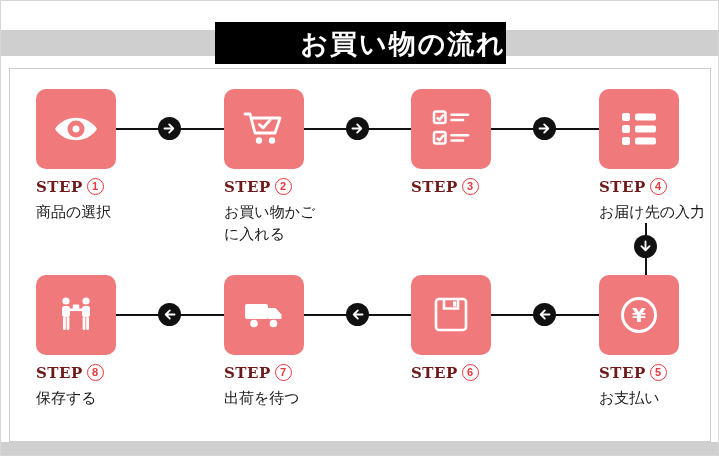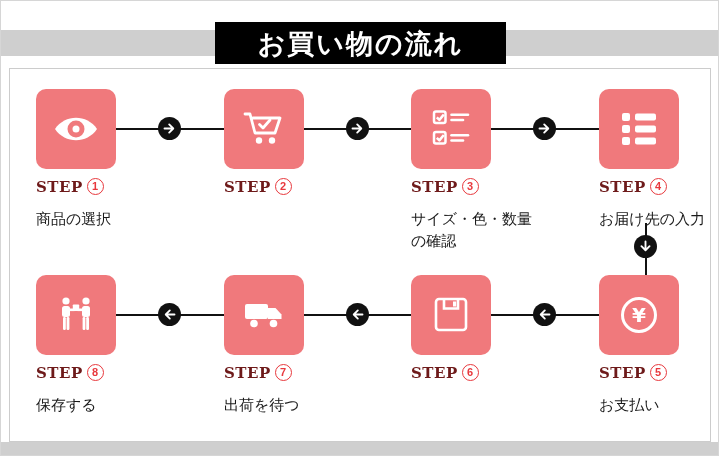--- a/index.html
+++ b/index.html
@@ -5,21 +5,21 @@
   html,body{margin:0;padding:0;background:#fff;}
   #canvas{
     position:relative;width:719px;height:456px;background:#ffffff;
     border:1px solid #d6d6d6;box-sizing:border-box;overflow:hidden;
     font-family:"Liberation Sans","DejaVu Sans",sans-serif;
   }
   
   .header-strip{position:absolute;top:29px;left:0;width:719px;height:26px;background:#cfcfcf;}
   .header-title-box{
     position:absolute;top:21px;left:214px;width:291px;height:42px;background:#000;
-    display:flex;align-items:center;justify-content:center;
+    display:flex;align-items:center;justify-content:flex-end;
   }
   .header-title{
     color:#fff;font-family:"DejaVu Serif","Liberation Serif",serif;
     font-size:27px;font-weight:bold;letter-spacing:2px;line-height:1;
   }
   
   .main-panel{position:absolute;top:67px;left:8px;width:702px;height:374px;background:#fff;border:1px solid:#ccc;border:1px solid #ccc;box-sizing:border-box;}
   .bottom-strip{position:absolute;top:441px;left:0;width:719px;height:15px;background:#cfcfcf;}
   
   .step-col{position:absolute;width:185px;}
@@ -32,21 +32,21 @@
     font-family:"DejaVu Serif","Liberation Serif",serif;
     font-weight:bold;font-size:15px;color:#6e1a1a;letter-spacing:0.5px;
   }
   .step-num{
     display:inline-flex;align-items:center;justify-content:center;
     width:15px;height:15px;margin-left:4px;border:1.5px solid #e8383d;border-radius:50%;
     color:#e8383d;font-size:11px;font-family:"Liberation Sans",sans-serif;
     font-weight:bold;transform:translateY(-1px);
   }
   .step-desc{
-    margin-top:11px;font-size:15px;line-height:22px;color:#1a1a1a;white-space:pre-line;
+    margin-top:4px;font-size:15px;line-height:22px;color:#1a1a1a;white-space:pre-line;
   }
   
   .hline{position:absolute;height:2px;background:#111;}
   .vline{position:absolute;width:2px;background:#111;}
   .arrow-circle{
     position:absolute;width:23px;height:23px;border-radius:50%;background:#111;
     display:flex;align-items:center;justify-content:center;
   }
   .arrow-circle svg{display:block;}
   .arrow-left svg{transform:rotate(180deg);}
@@ -130,20 +130,22 @@
         <path d="M5 9 h5 l5 19 h20 l5 -15 H13" fill="none" stroke="#fff" stroke-width="2.8" stroke-linecap="round" stroke-linejoin="round"></path>
         <path d="M19.5 19.5 l3.5 3.5 l7 -8" fill="none" stroke="#fff" stroke-width="2.8" stroke-linecap="round" stroke-linejoin="round"></path>
         <circle cx="19" cy="35.5" r="3.2" fill="#fff"></circle>
         <circle cx="32" cy="35.5" r="3.2" fill="#fff"></circle>
       </svg>
     </div>
     <div class="step-label">
       <span>STEP</span>
       <span class="step-num">2</span>
     </div>
+    <div class="step-desc">お買い物かご
+に入れる</div>
   </div>
 
   <div class="step-col" style="left:410px;top:88px">
     <div class="icon-box">
       <svg width="48" height="48" viewBox="0 0 48 48">
         <g fill="none" stroke="#fff" stroke-width="2.5" stroke-linejoin="round">
           <rect x="7" y="6.5" width="11.5" height="11.5" rx="2"></rect>
           <rect x="7" y="27" width="11.5" height="11.5" rx="2"></rect>
           <path d="M9.8 12.3 l2.6 2.6 4.4 -5.4"></path>
           <path d="M9.8 32.8 l2.6 2.6 4.4 -5.4"></path>
@@ -153,22 +155,20 @@
           <path d="M24.5 15 H36"></path>
           <path d="M24.5 30.3 H41"></path>
           <path d="M24.5 35.5 H36"></path>
         </g>
       </svg>
     </div>
     <div class="step-label">
       <span>STEP</span>
       <span class="step-num">3</span>
     </div>
-    <div class="step-desc">サイズ・色・数量
-の確認</div>
   </div>
 
   <div class="step-col" style="left:598px;top:88px">
     <div class="icon-box">
       <svg width="48" height="48" viewBox="0 0 48 48">
         <g fill="#fff">
           <rect x="7" y="8" width="8" height="8" rx="2"></rect>
           <rect x="20" y="8.5" width="21" height="7" rx="2"></rect>
           <rect x="7" y="20" width="8" height="8" rx="2"></rect>
           <rect x="20" y="20.5" width="21" height="7" rx="2"></rect>

